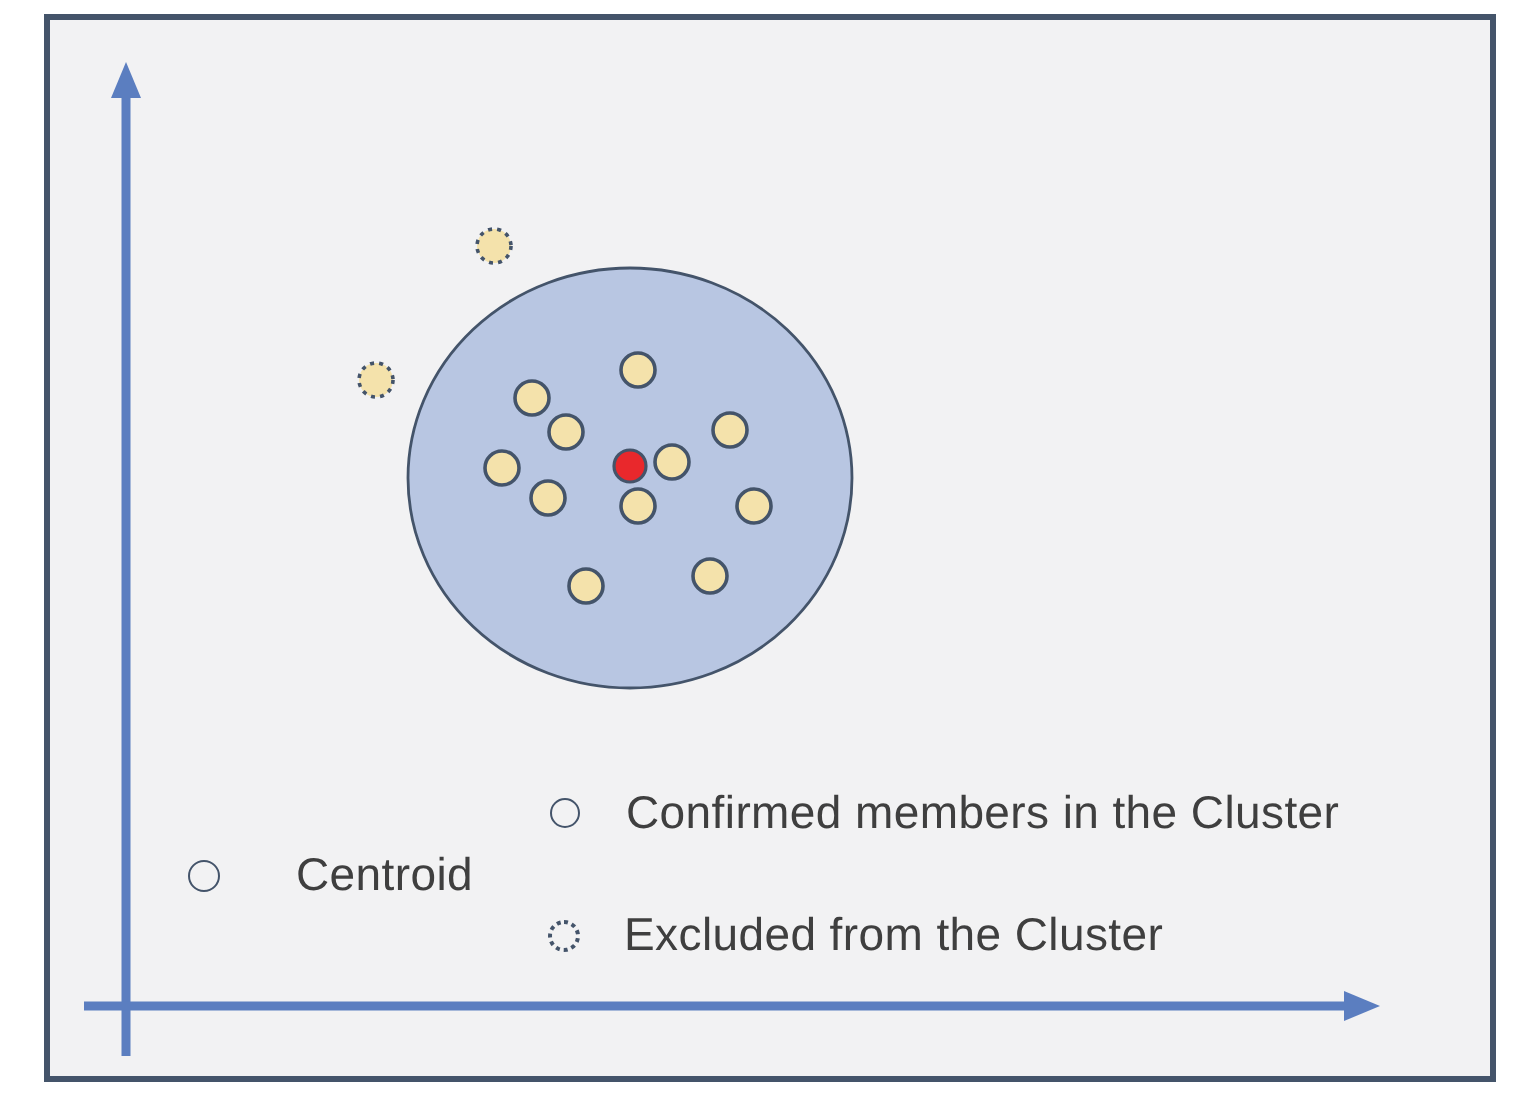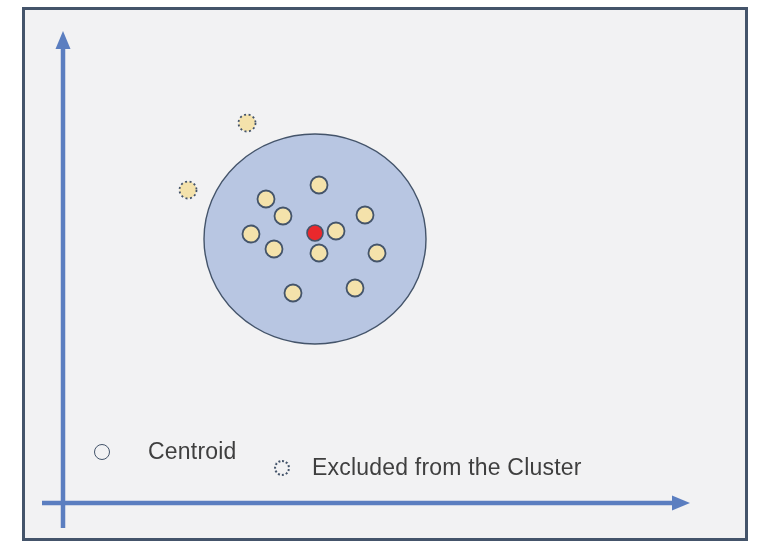--- a/index.html
+++ b/index.html
@@ -54,22 +54,26 @@
       <circle cx="336" cy="231" r="8.5" fill="#F4E2AB" stroke="#44546A" stroke-width="1.8"></circle>
       <circle cx="319" cy="253" r="8.5" fill="#F4E2AB" stroke="#44546A" stroke-width="1.8"></circle>
       <circle cx="377" cy="253" r="8.5" fill="#F4E2AB" stroke="#44546A" stroke-width="1.8"></circle>
       <circle cx="293" cy="293" r="8.5" fill="#F4E2AB" stroke="#44546A" stroke-width="1.8"></circle>
       <circle cx="355" cy="288" r="8.5" fill="#F4E2AB" stroke="#44546A" stroke-width="1.8"></circle>
       <circle cx="315" cy="233" r="8" fill="#E9282C" stroke="#44546A" stroke-width="1.6"></circle>
       <circle cx="247" cy="123" r="8.5" fill="#F4E2AB" stroke="#44546A" stroke-width="1.8" stroke-dasharray="2 2.6"></circle>
       <circle cx="188" cy="190" r="8.5" fill="#F4E2AB" stroke="#44546A" stroke-width="1.8" stroke-dasharray="2 2.6"></circle>
     </svg>
 
+  <div class="legend-row" style="left:275px; top:395px; gap:23px;">
+    <span class="swatch swatch-confirmed"></span>
+    <span class="legend-label">Confirmed members in the Cluster</span>
+  </div>
 
-  <div class="legend-row" style="left:94px; top:440px; gap:38px;">
+  <div class="legend-row" style="left:94px; top:426px; gap:38px;">
     <span class="swatch swatch-centroid"></span>
     <span class="legend-label">Centroid</span>
   </div>
 
   <div class="legend-row" style="left:274px; top:456px; gap:22px;justify-content:space-between;">
     <span class="swatch swatch-excluded"></span>
     <span class="legend-label">Excluded from the Cluster</span>
   </div>
 
 </div>

